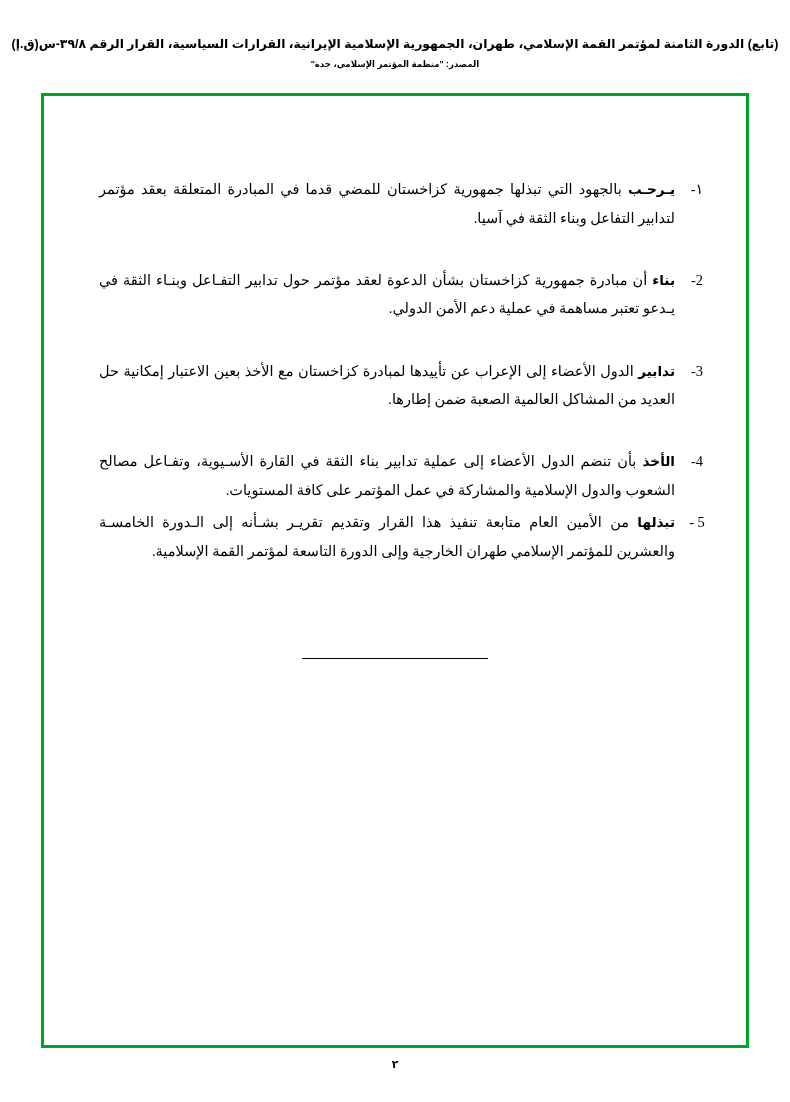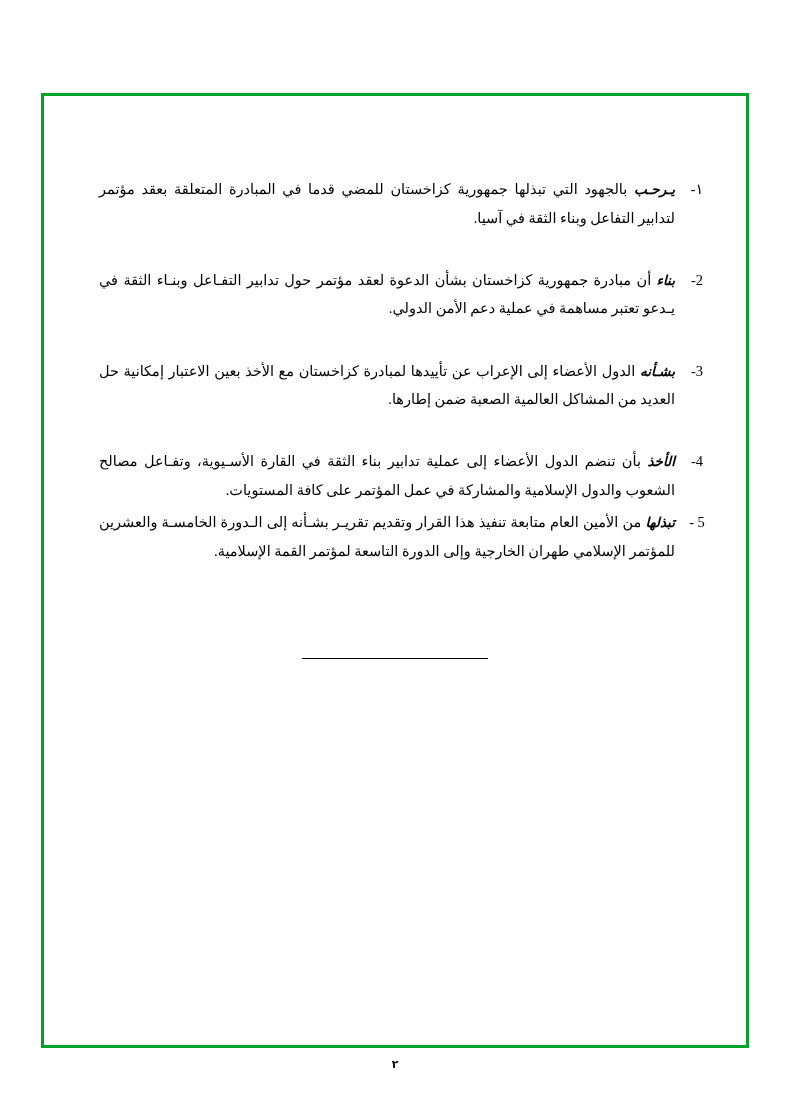--- a/index.html
+++ b/index.html
@@ -95,21 +95,20 @@
     line-height: 1.95;
     text-align: justify;
     text-justify: inter-word;
     color: #000;
   }
   .verb {
     font-family: "Liberation Sans", "DejaVu Sans", sans-serif;
     font-weight: bold;
     font-size: 13.6px;
     letter-spacing: 0.6px;
-    font-style: italic;
   }
 
   .clause.tight { margin-bottom: 4px; }
 
   
   .separator-wrap {
     position: absolute;
     top: 645px;
     left: 0;
     width: 790px;
@@ -133,20 +132,24 @@
     font-size: 11px;
     font-weight: bold;
     color: #000;
   }
 </style>
 </head>
 <body>
 
 <div class="page">
 
+  <div class="header">
+    <div class="header-title">(تابع) الدورة الثامنة لمؤتمر القمة الإسلامي، طهران، الجمهورية الإسلامية الإيرانية، القرارات السياسية، القرار الرقم ٣٩/٨-س(ق.إ)</div>
+    <div class="header-source">المصدر:  "منظمة المؤتمر الإسلامي، جدة"</div>
+  </div>
 
   <div class="frame"></div>
 
   <div class="content">
 
     <div class="clause">
       <div class="clause-num">١-</div>
       <div class="clause-body">
         <span class="verb">يـرحـب</span>
         <span>بالجهود التي تبذلها جمهورية كزاخستان للمضي قدما في المبادرة المتعلقة بعقد مؤتمر لتدابير التفاعل وبناء الثقة في آسيا.</span>
@@ -157,21 +160,21 @@
       <div class="clause-num">2-</div>
       <div class="clause-body">
         <span class="verb">بناء</span>
         <span>أن مبادرة جمهورية كزاخستان بشأن الدعوة لعقد مؤتمر حول  تدابير التفـاعل وبنـاء الثقة في يـدعو تعتبر مساهمة في عملية دعم الأمن الدولي.</span>
       </div>
     </div>
 
     <div class="clause">
       <div class="clause-num">3-</div>
       <div class="clause-body">
-        <span class="verb">بشـأنه</span>
+        <span class="verb">تدابير</span>
         <span>الدول الأعضاء إلى الإعراب عن تأييدها لمبادرة كزاخستان مع الأخذ بعين الاعتبار إمكانية حل العديد من المشاكل العالمية الصعبة ضمن إطارها.</span>
       </div>
     </div>
 
     <div class="clause tight">
       <div class="clause-num">4-</div>
       <div class="clause-body">
         <span class="verb">الأخذ</span>
         <span>بأن تنضم الدول الأعضاء إلى عملية تدابير بناء الثقة في القارة الأسـيوية، وتفـاعل مصالح الشعوب والدول الإسلامية والمشاركة في عمل المؤتمر على كافة المستويات.</span>
       </div>

